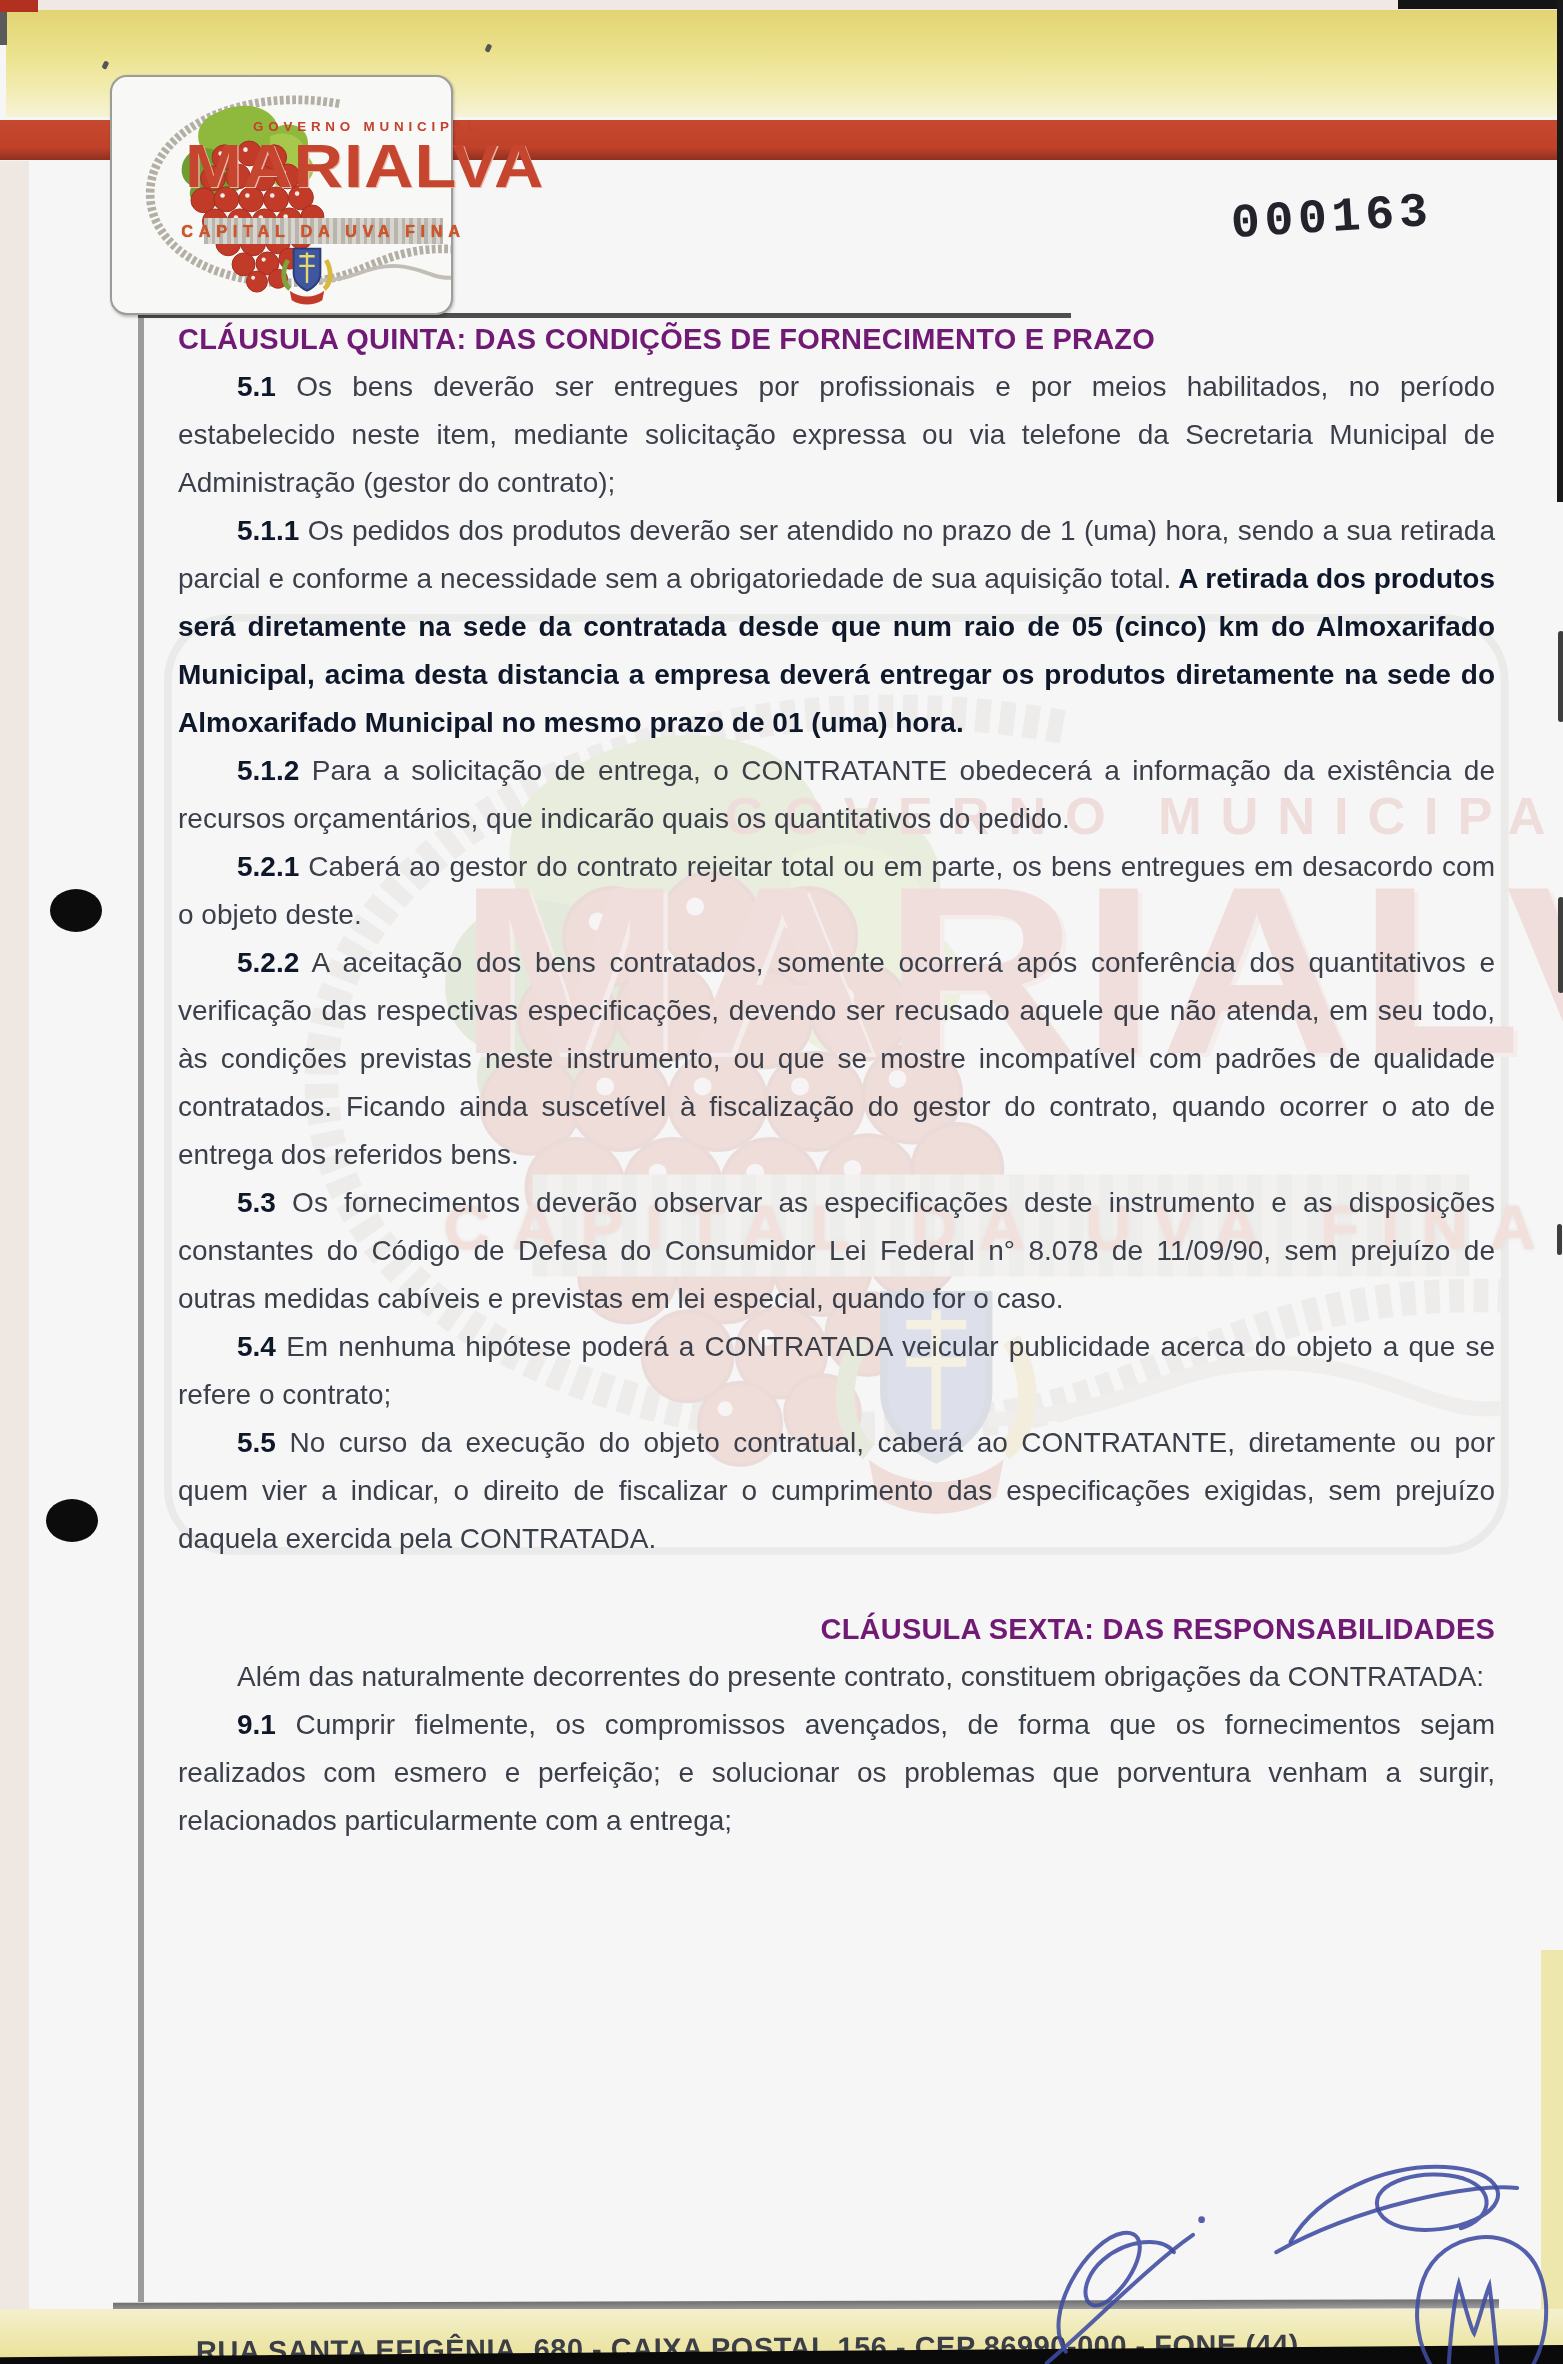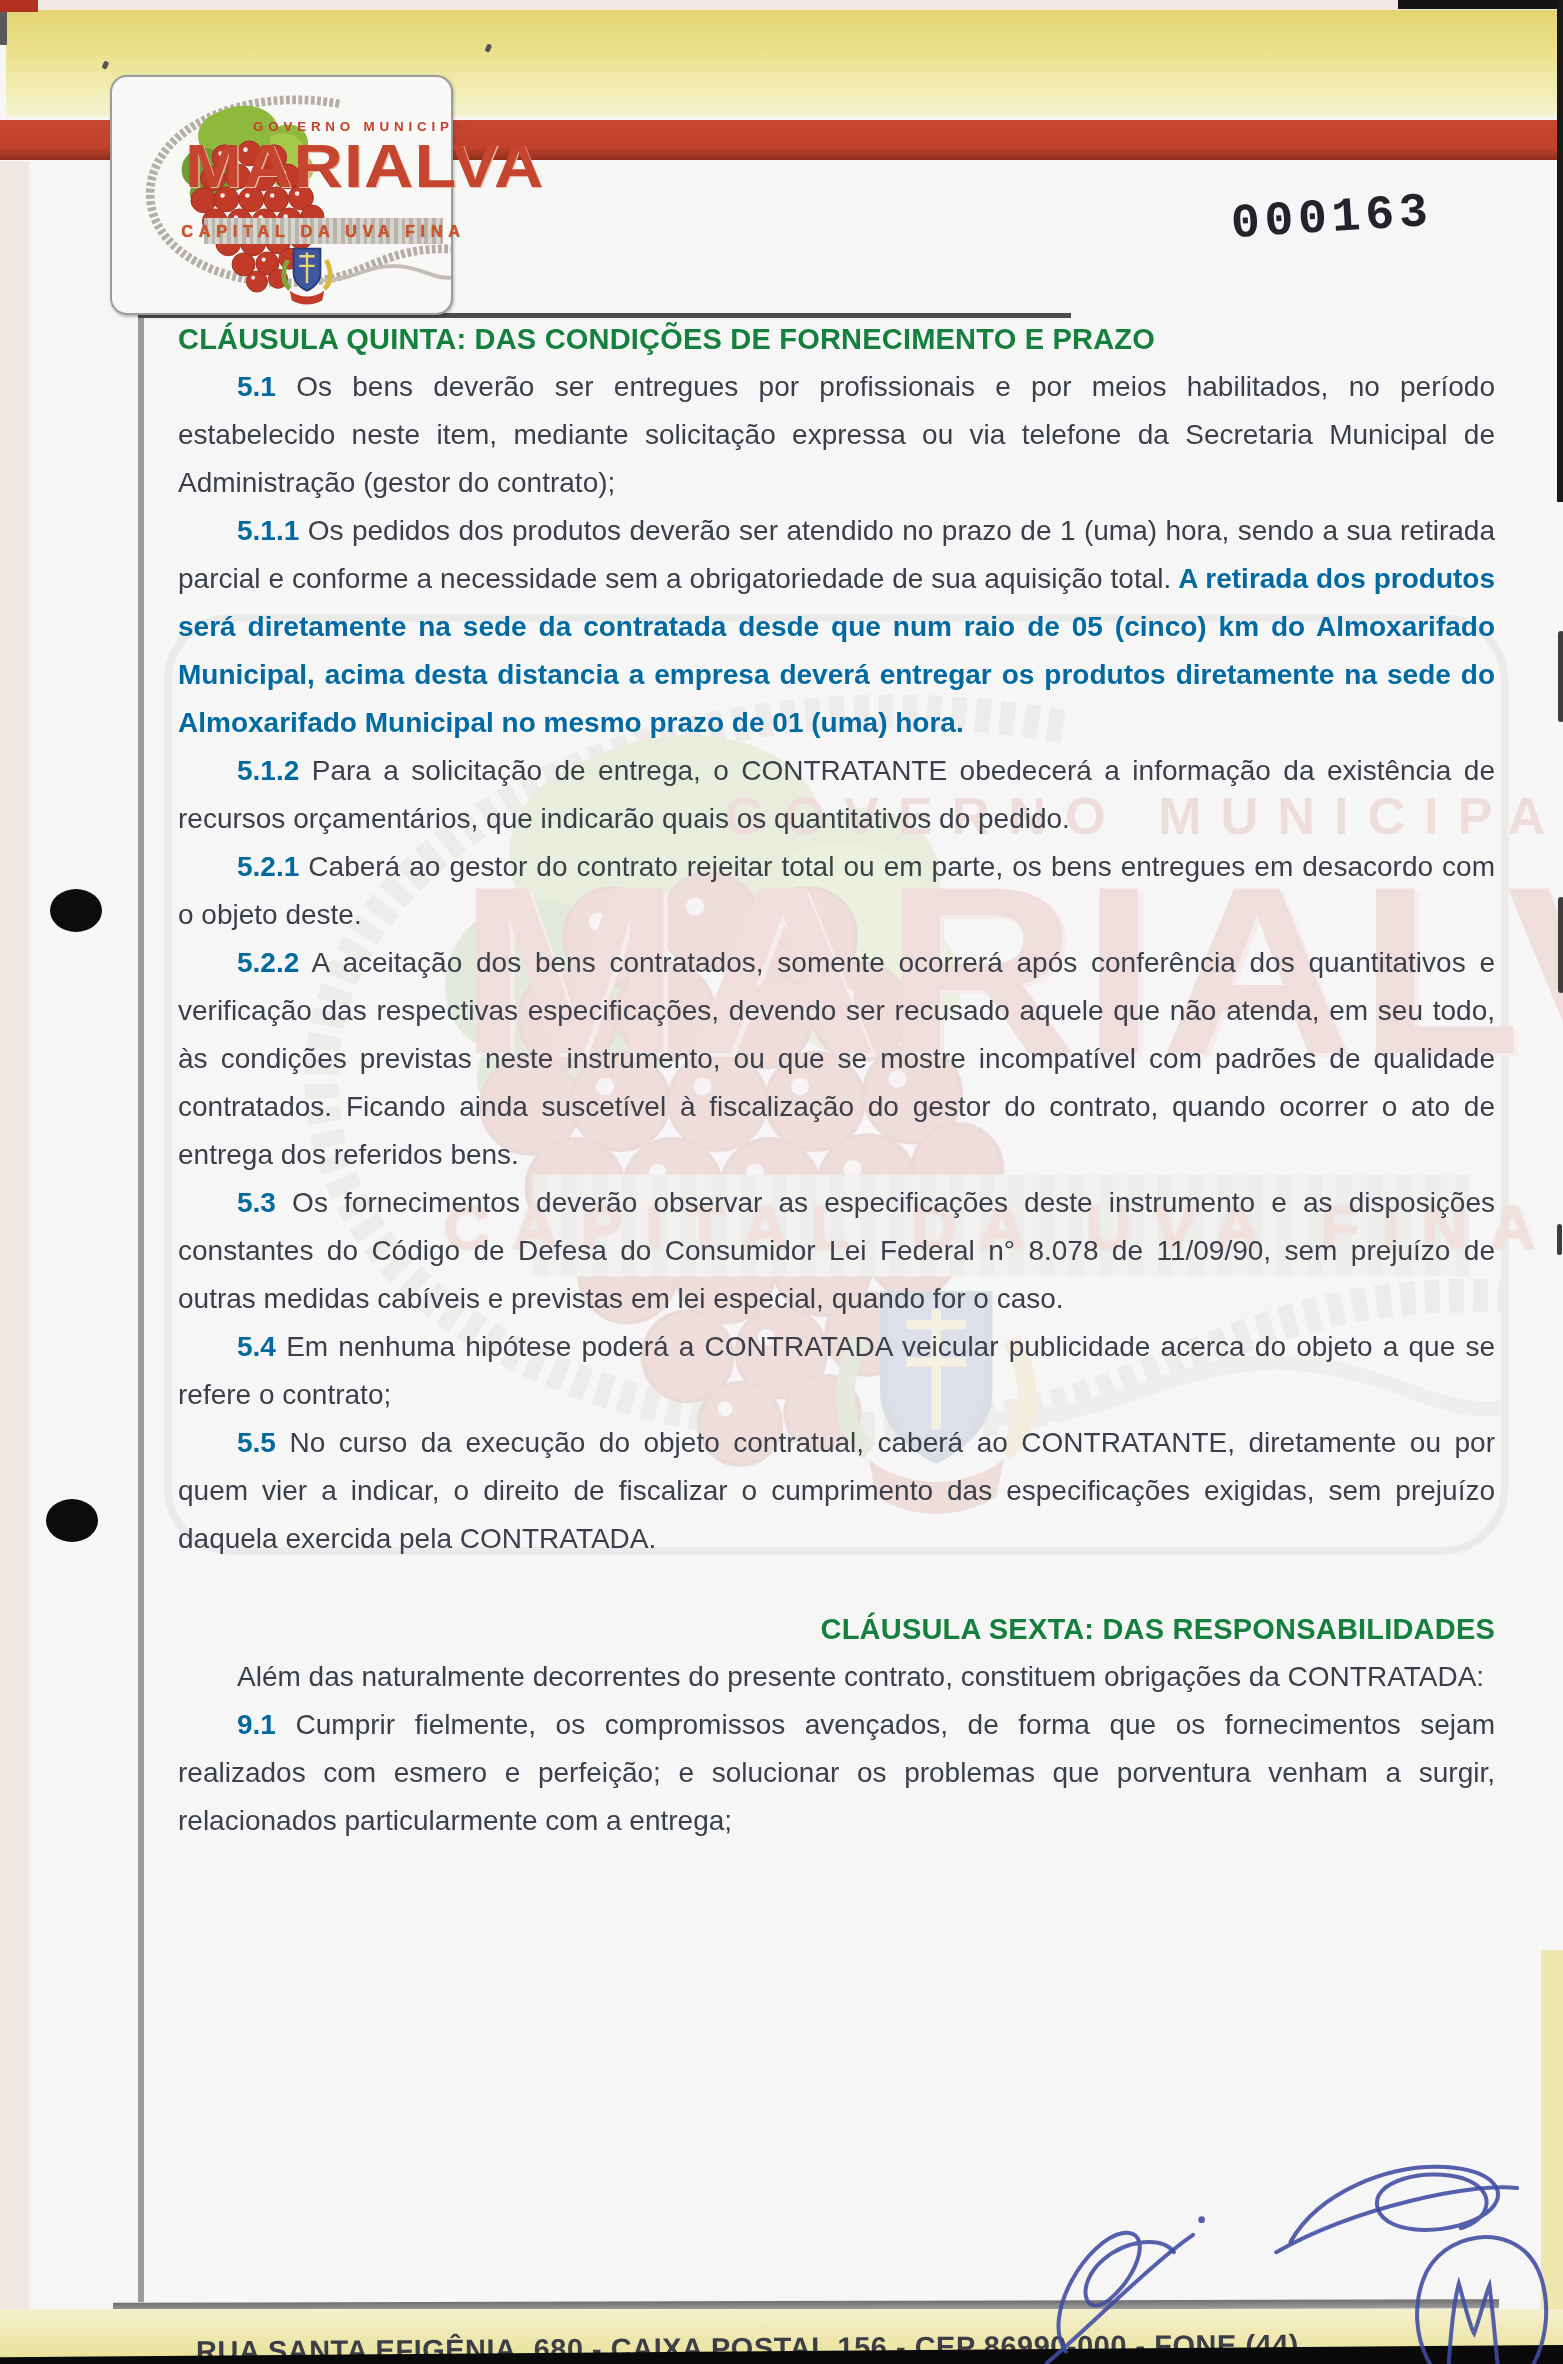--- a/index.html
+++ b/index.html
@@ -48,25 +48,25 @@
                 background:linear-gradient(#6F6F6F,#9E9E9E);transform:rotate(-0.15deg);}
   
   .hole{position:absolute;width:52px;height:43px;background:#0C0C0C;border-radius:50%;z-index:8;}
   .hole1{left:50px;top:889px;}
   .hole2{left:46px;top:1499px;}
   
   .watermark-layer{position:absolute;left:0;top:0;width:1564px;height:2365px;z-index:1;pointer-events:none;}
   
   .content{position:absolute;left:178px;top:315px;width:1317px;z-index:2;color:#3A3F49;
            font-size:28px;line-height:48px;text-align:justify;}
-  .content h1,.content h2{font-size:29px;line-height:48px;margin:0;font-weight:bold;color:#15803d;
+  .content h1,.content h2{font-size:29px;line-height:48px;margin:0;font-weight:bold;color:#701a75;
                           text-align:left;letter-spacing:0.2px;}
   .content h2{margin-top:42px;text-align:right;}
   p.clause{margin:0;text-indent:59px;}
-  p.clause b{font-weight:bold;color:#0369a1;}
+  p.clause b{font-weight:bold;color:#0f172a;}
   
   .footer-band{position:absolute;left:0;top:2309px;width:1564px;height:55px;z-index:5;
                background:linear-gradient(#F4F0CE,#E9E093);}
   .footer-text{position:absolute;left:196px;top:2332px;font-size:29px;font-weight:bold;color:#3B3E46;
                letter-spacing:0.5px;white-space:nowrap;transform:rotate(-0.35deg);z-index:6;}
   .bottom-bar{position:absolute;left:-19px;top:2351px;width:1625px;height:38px;background:#0A0A0A;
               transform:rotate(-0.45deg);z-index:9;}
   
   .signatures{position:absolute;left:975px;top:1950px;width:589px;height:415px;overflow:visible;z-index:12;}
   .signatures path{fill:none;stroke:#3E4BA0;stroke-width:4.2;stroke-linecap:round;opacity:.88;}

